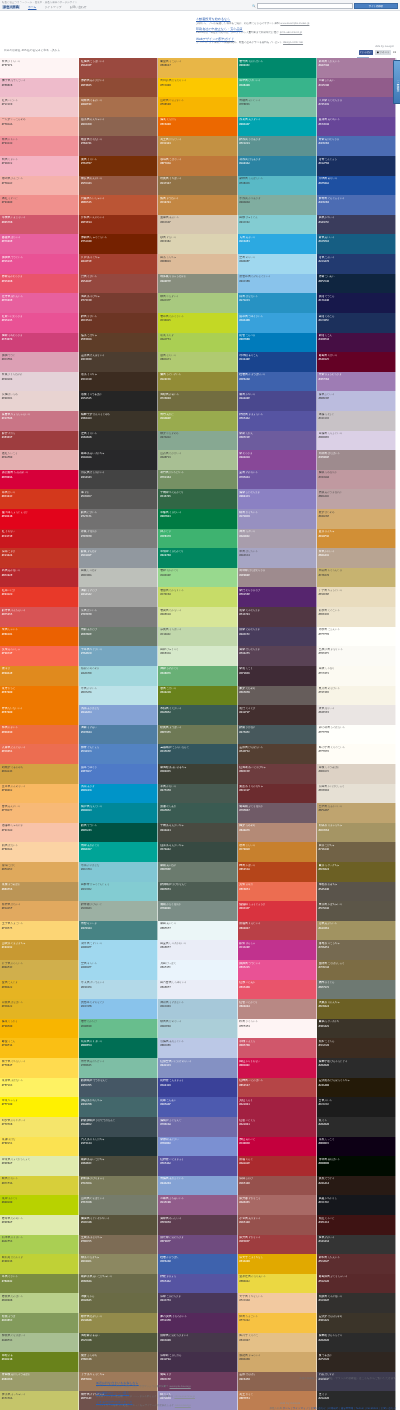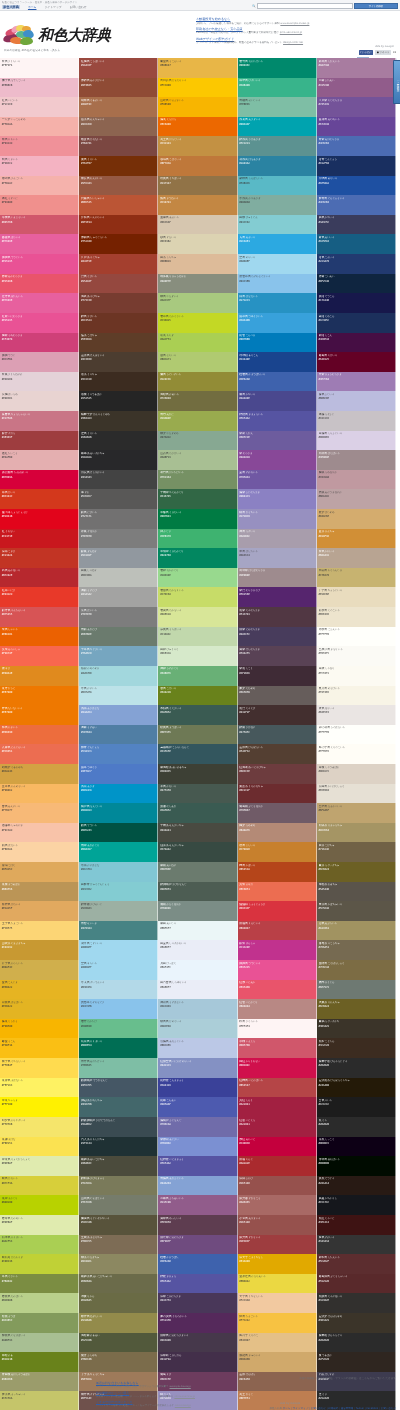--- a/index.html
+++ b/index.html
@@ -117,34 +117,20 @@
   <span class="tb-spacer"></span>
   <div class="tb-searchwrap">
     <span class="tb-searchicon">🔍</span>
     <input class="tb-input" type="text" value="" style="">
     <div class="tb-btn">サイト内検索</div>
   </div>
 </div>
 
 <div id="masthead">
 
-  <div id="logo">
-    <span class="swoosh">
-      <i class="s1"></i>
-        <i class="s2"></i>
-        <i class="s3"></i>
-        <i class="s4"></i>
-      <i class="s5"></i>
-        <i class="s6"></i>
-        <i class="s7"></i>
-        <i class="s8"></i>
-        <i class="s9"></i>
-    </span>
-    <span class="wordmark">和色大辞典</span>
-  </div>
   <div id="tagline">日本の伝統色 465色の色見本と和名・読み方</div>
 
   <div id="ads">
     <div class="ad">
       <div class="ad-title">不動産投資を始めるなら</div>
       <span class="ad-body">少額から。プロが厳選した物件をご紹介。初心者にも安心のサポート体制</span>
       <span class="ad-url">www.example-invest.jp</span>
     </div>
     <div class="ad">
       <div class="ad-title">印刷会社の色校正なら・安心品質</div>

